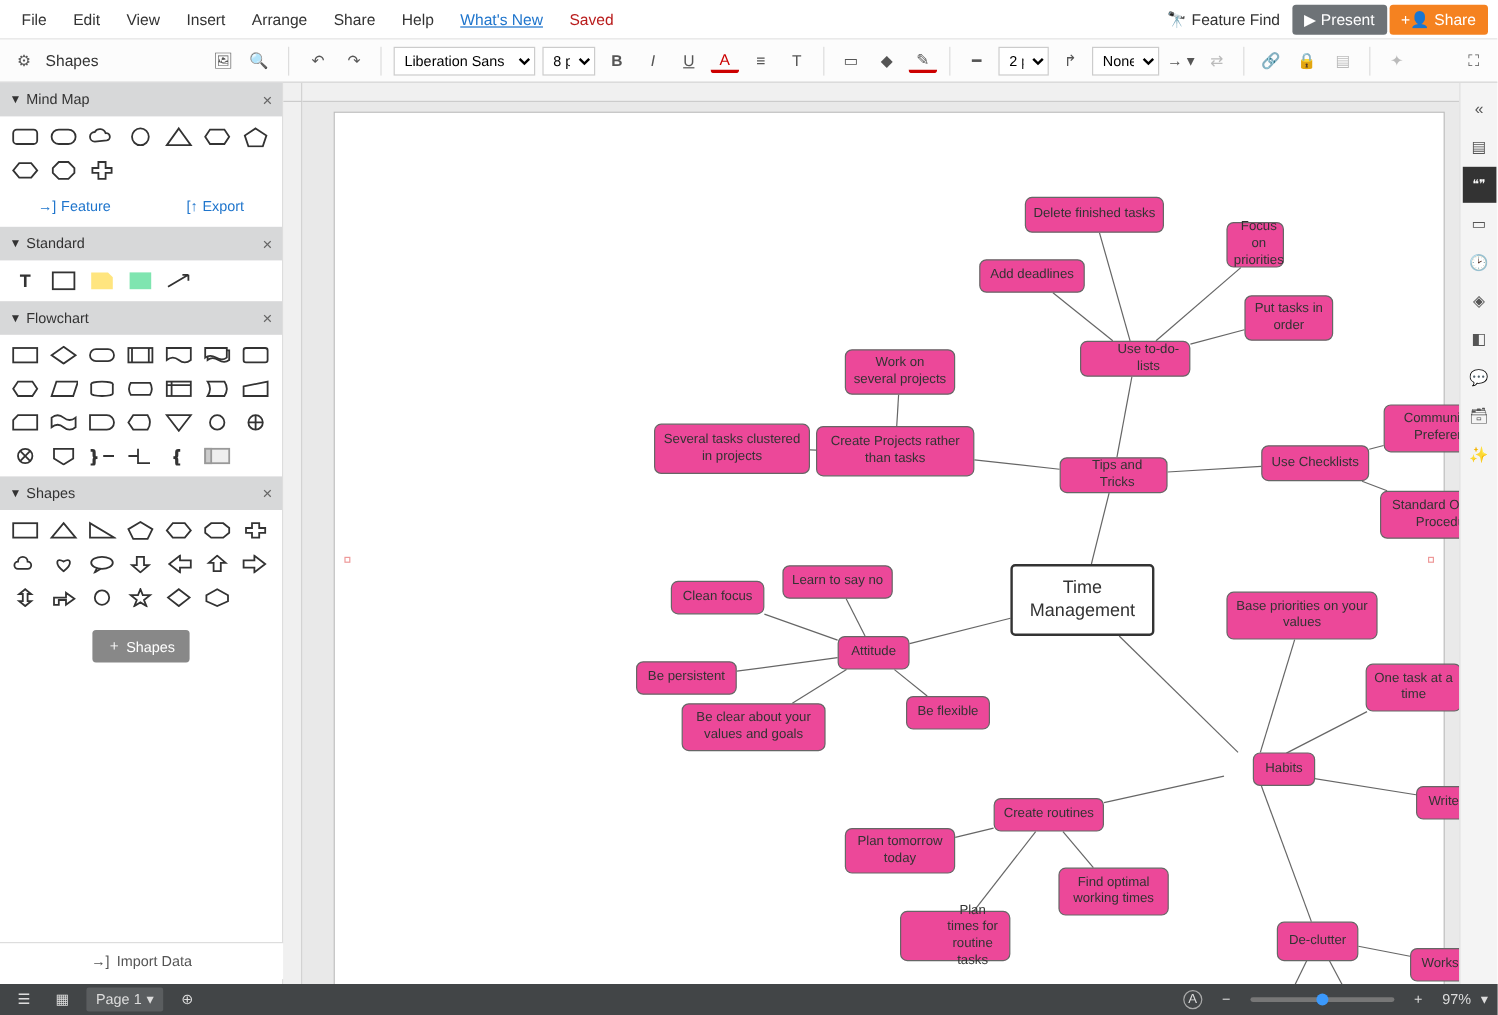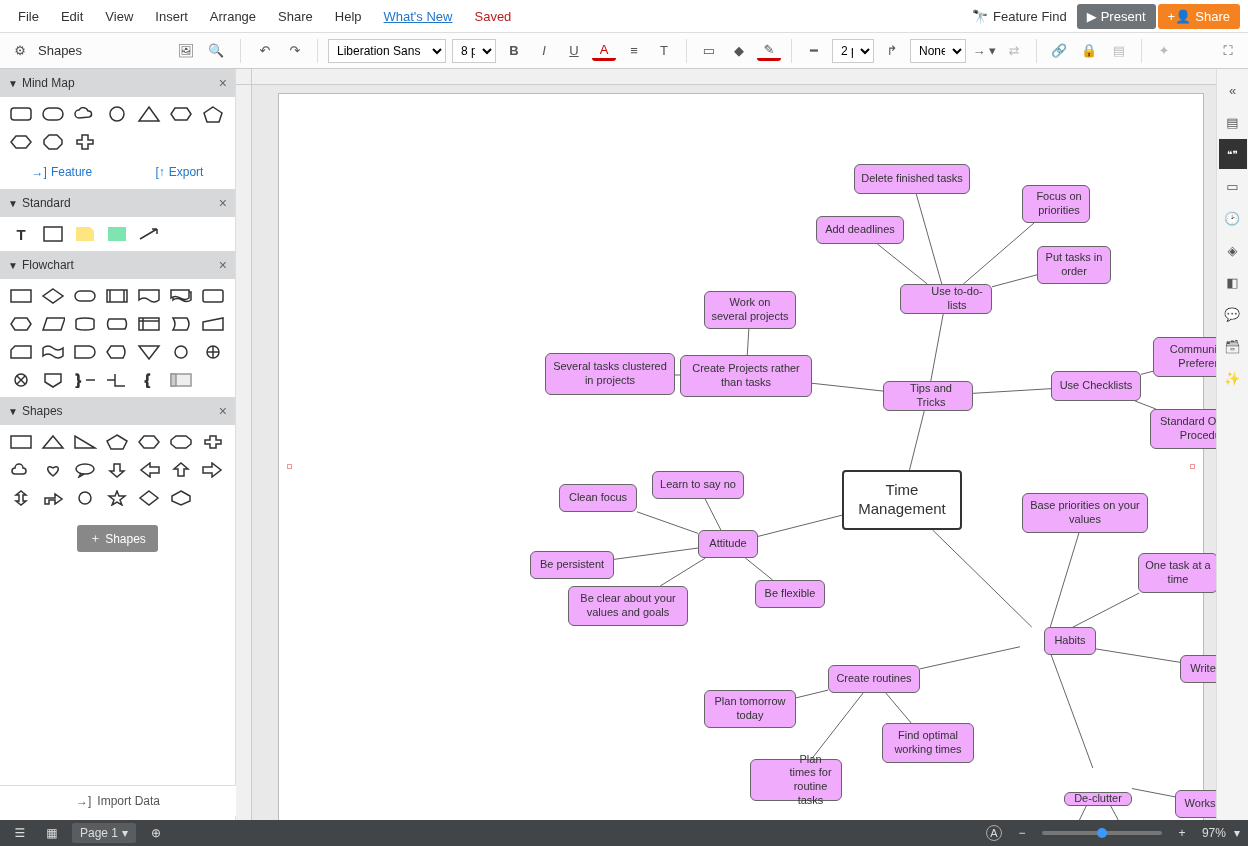--- a/index.html
+++ b/index.html
@@ -43,21 +43,21 @@
 .canvas{position:absolute;top:16px;left:16px;right:0;bottom:0;background:#e9e9e9;overflow:hidden;}
 .page{position:absolute;top:8px;left:26px;width:926px;height:740px;background:#fff;border:1px solid #bbb;}
 .page-indicator{position:absolute;width:5px;height:5px;border:1px solid #e99;background:#fff;}
 .right-panel{width:32px;background:#f4f4f4;border-left:1px solid #ddd;display:flex;flex-direction:column;align-items:center;padding-top:6px;gap:2px;}
 .right-panel .ritem{width:28px;height:30px;display:flex;align-items:center;justify-content:center;color:#555;cursor:pointer;}
 .footer{position:absolute;bottom:0;left:0;right:0;height:26px;background:#424547;color:#ddd;display:flex;align-items:center;padding:0 8px;gap:8px;font-size:12px;}
 .footer .page-tab{background:#5a5d5f;padding:3px 8px;border-radius:2px;display:flex;align-items:center;gap:4px;}
 .footer .spacer{flex:1;}
 .footer .zoom-slider{width:120px;height:4px;background:#777;position:relative;border-radius:2px;}
 .footer .zoom-slider .thumb{position:absolute;top:-3px;left:55px;width:10px;height:10px;background:#3b99fc;border-radius:50%;}
-.node{position:absolute;background:#f0abfc;border:1px solid #666;border-radius:6px;display:flex;align-items:center;justify-content:center;text-align:center;font-size:11px;padding:4px 6px;line-height:1.25;}
+.node{position:absolute;background:#ec4899;border:1px solid #666;border-radius:6px;display:flex;align-items:center;justify-content:center;text-align:center;font-size:11px;padding:4px 6px;line-height:1.25;}
 .node.root{background:#fff;border:2px solid #333;font-size:15px;border-radius:4px;}
 .connector{position:absolute;top:0;left:0;pointer-events:none;}
 .connector line{stroke:#666;stroke-width:1;}
 .shapes-title{font-size:13px;font-weight:normal;}
 .txtstyle{font-size:15px;font-weight:bold;}
 </style>
 </head>
 <body>
 
 <div class="menubar">
@@ -532,21 +532,21 @@
           <line x1="853.4375" y1="711" x2="872.5625" y2="747"></line>
           <line x1="839.1627906976744" y1="711" x2="810.8372093023256" y2="769"></line>
         </svg>
       <div id="nodes-layer">
           <div class="node root" style="left: 590px; top: 385px; width: 120px; height: 60px; white-space: pre-line;">Time
 Management</div>
           <div class="node" style="left: 631px; top: 296px; width: 90px; height: 30px; white-space: pre-line; padding-left: 12px;">Tips and Tricks</div>
           <div class="node" style="left: 648px; top: 199px; width: 92px; height: 30px; white-space: pre-line; padding-left: 28px;">Use to-do-lists</div>
           <div class="node" style="left: 602px; top: 79px; width: 116px; height: 30px; white-space: pre-line;">Delete finished tasks</div>
           <div class="node" style="left: 564px; top: 131px; width: 88px; height: 28px; white-space: pre-line;">Add deadlines</div>
-          <div class="node" style="left: 770px; top: 100px; width: 68px; height: 38px; white-space: pre-line; padding-left: 12px;">Focus on priorities</div>
+          <div class="node" style="left: 770px; top: 100px; width: 48px; height: 38px; white-space: pre-line; padding-left: 12px;">Focus on priorities</div>
           <div class="node" style="left: 785px; top: 161px; width: 74px; height: 38px; white-space: pre-line;">Put tasks in order</div>
           <div class="node" style="left: 428px; top: 270px; width: 132px; height: 42px; white-space: pre-line;">Create Projects rather than tasks</div>
           <div class="node" style="left: 452px; top: 206px; width: 92px; height: 38px; white-space: pre-line;">Work on several projects</div>
           <div class="node" style="left: 293px; top: 268px; width: 130px; height: 42px; white-space: pre-line;">Several tasks clustered in projects</div>
           <div class="node" style="left: 799px; top: 286px; width: 90px; height: 30px; white-space: pre-line;">Use Checklists</div>
           <div class="node" style="left: 901px; top: 252px; width: 110px; height: 40px; white-space: pre-line;">Communication Preferences</div>
           <div class="node" style="left: 898px; top: 324px; width: 116px; height: 40px; white-space: pre-line;">Standard Operating Procedures</div>
           <div class="node" style="left: 446px; top: 445px; width: 60px; height: 28px; white-space: pre-line;">Attitude</div>
           <div class="node" style="left: 400px; top: 386px; width: 92px; height: 28px; white-space: pre-line;">Learn to say no</div>
           <div class="node" style="left: 307px; top: 399px; width: 78px; height: 28px; white-space: pre-line;">Clean focus</div>
@@ -554,21 +554,21 @@
           <div class="node" style="left: 316px; top: 501px; width: 120px; height: 40px; white-space: pre-line;">Be clear about your values and goals</div>
           <div class="node" style="left: 503px; top: 495px; width: 70px; height: 28px; white-space: pre-line;">Be flexible</div>
           <div class="node" style="left: 792px; top: 542px; width: 52px; height: 28px; white-space: pre-line;">Habits</div>
           <div class="node" style="left: 770px; top: 408px; width: 126px; height: 40px; white-space: pre-line;">Base priorities on your values</div>
           <div class="node" style="left: 886px; top: 468px; width: 80px; height: 40px; white-space: pre-line;">One task at a time</div>
           <div class="node" style="left: 928px; top: 570px; width: 84px; height: 28px; white-space: pre-line;">Write it down</div>
           <div class="node" style="left: 576px; top: 580px; width: 92px; height: 28px; white-space: pre-line;">Create routines</div>
           <div class="node" style="left: 452px; top: 605px; width: 92px; height: 38px; white-space: pre-line;">Plan tomorrow today</div>
           <div class="node" style="left: 630px; top: 638px; width: 92px; height: 40px; white-space: pre-line;">Find optimal working times</div>
           <div class="node" style="left: 498px; top: 674px; width: 92px; height: 42px; white-space: pre-line; padding-left: 35px;">Plan times for routine tasks</div>
-          <div class="node" style="left: 812px; top: 707px; width: 68px; height: 14px; white-space: pre-line;">De-clutter</div>
+          <div class="node" style="left: 812px; top: 683px; width: 68px; height: 33px; white-space: pre-line;">De-clutter</div>
           <div class="node" style="left: 923px; top: 705px; width: 74px; height: 28px; white-space: pre-line;">Workspace</div>
         </div>
     </div>
   </div>
 
   <div class="right-panel">
     <div class="ritem">«</div>
     <div class="ritem">▤</div>
     <div class="ritem" style="background:#333;color:#fff;font-size:10px;">❝❞</div>
     <div class="ritem">▭</div>

